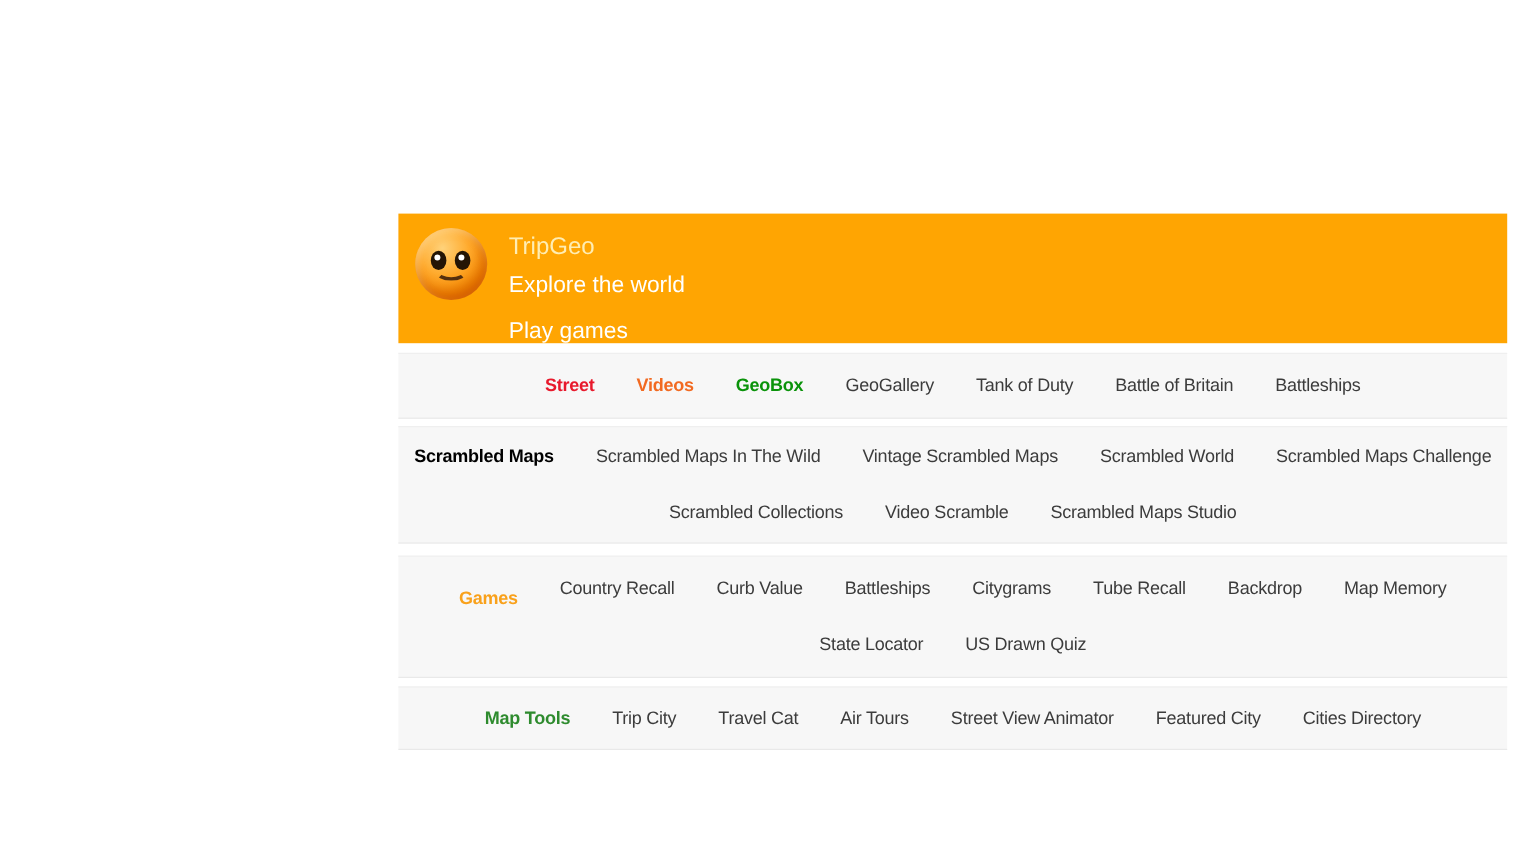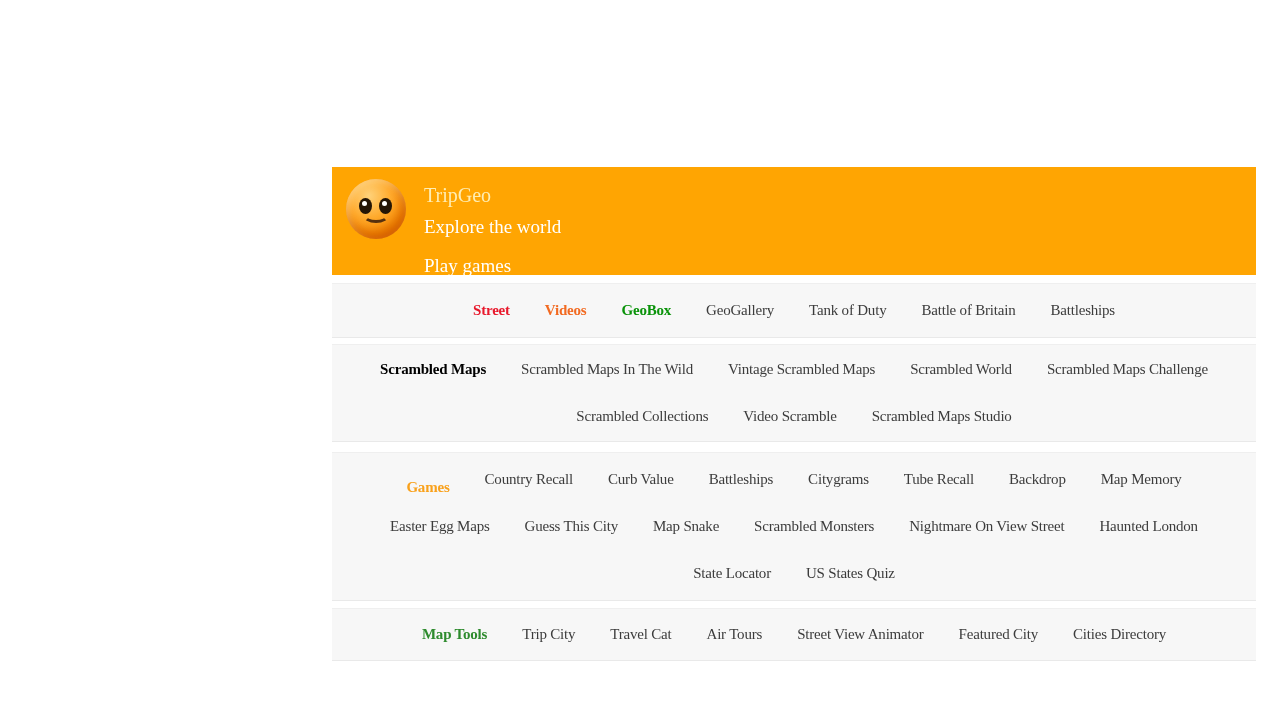--- a/index.html
+++ b/index.html
@@ -2,21 +2,21 @@
 <html style="--header-bg: #FFA502; --title-color: #FFEDB3; --tagline-color: #FFFFFF; --bar-bg: #F7F7F7; --link-color: #3C3C3C;"><head>
 <meta charset="utf-8">
 <style>
   * { box-sizing: border-box; }
   html,body { margin:0; padding:0; }
   body {
     width:1280px; height:720px; position:relative; overflow:hidden;
     background:#ffffff;
     font-family:"Liberation Sans", sans-serif;
   }
-  .app { position:absolute; left:332px; top:167px; width:924px;font-family:Liberation Serif, serif; }
+  .app { position:absolute; left:332px; top:178px; width:924px; }
 
   
   .header {
     height:108px; display:flex; align-items:flex-start;
     background:var(--header-bg,#FFA502);
     padding-left:14px;
   }
   .logo { width:60px; height:60px; margin-top:12px; border-radius:50%; position:relative; flex:0 0 auto;
     background: radial-gradient(circle at 38% 28%, #ffd27a 0%, #ffab2e 38%, #f68a00 68%, #df5f00 100%);
     box-shadow: inset -4px -7px 10px rgba(175,55,0,.40), inset 2px 3px 6px rgba(255,230,170,.55);
@@ -102,30 +102,22 @@
           <a class="nav-link bold" style="color: rgb(249, 161, 27); margin-top: 16px;">Games</a>
           <a class="nav-link">Country Recall</a>
           <a class="nav-link">Curb Value</a>
           <a class="nav-link">Battleships</a>
           <a class="nav-link">Citygrams</a>
           <a class="nav-link">Tube Recall</a>
           <a class="nav-link">Backdrop</a>
           <a class="nav-link">Map Memory</a>
         </div>
         <div class="nav-row">
-          <a class="nav-link">Easter Egg Maps</a>
-          <a class="nav-link">Guess This City</a>
-          <a class="nav-link">Map Snake</a>
-          <a class="nav-link">Scrambled Monsters</a>
-          <a class="nav-link">Nightmare On View Street</a>
-          <a class="nav-link">Haunted London</a>
-        </div>
-        <div class="nav-row">
           <a class="nav-link">State Locator</a>
-          <a class="nav-link">US States Quiz</a>
+          <a class="nav-link">US Drawn Quiz</a>
         </div>
       </nav>
       <nav class="nav-section">
         <div class="nav-row">
           <a class="nav-link bold" style="color: rgb(46, 139, 46);">Map Tools</a>
           <a class="nav-link">Trip City</a>
           <a class="nav-link">Travel Cat</a>
           <a class="nav-link">Air Tours</a>
           <a class="nav-link">Street View Animator</a>
           <a class="nav-link">Featured City</a>

